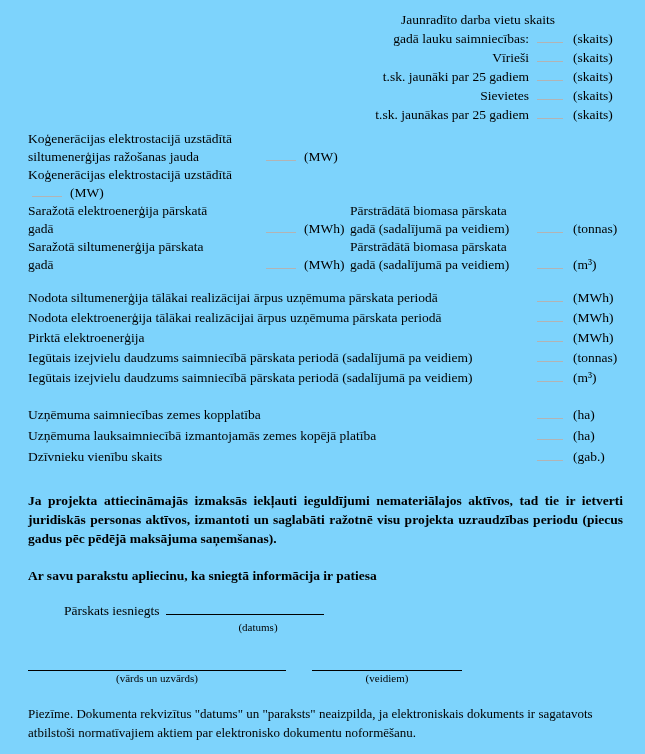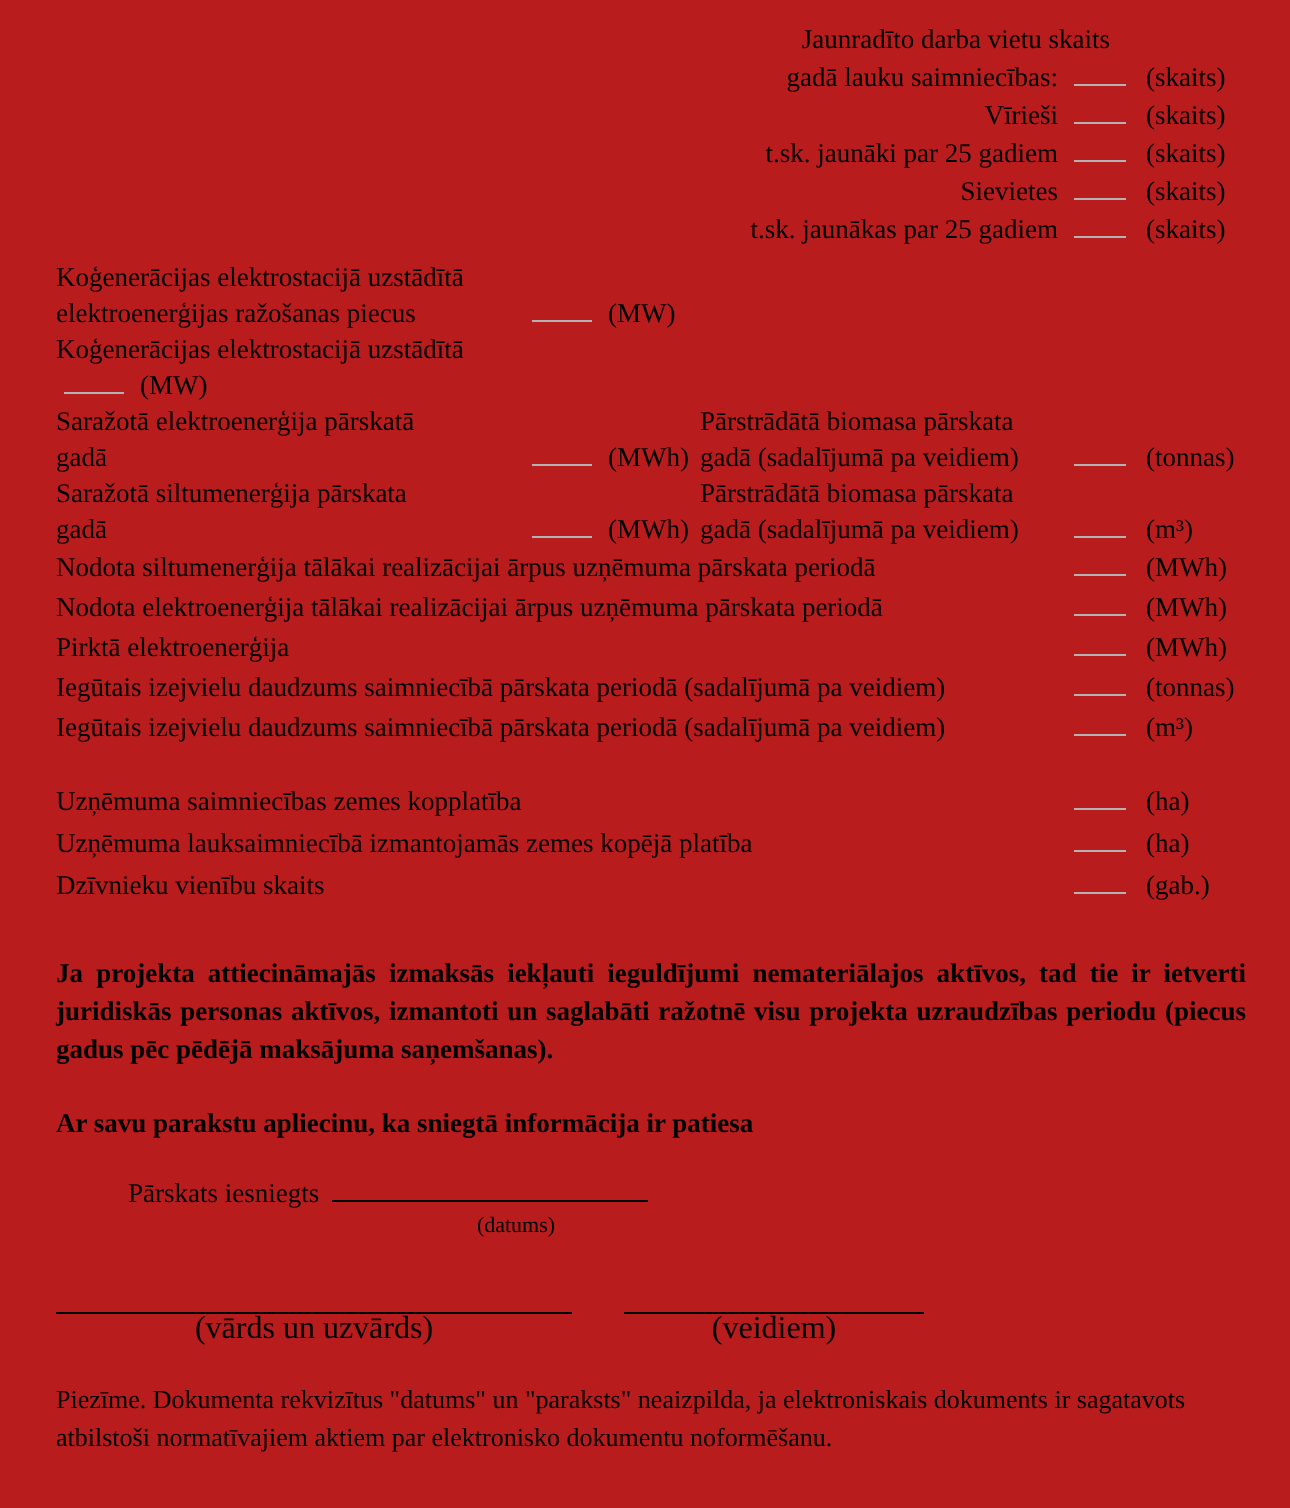--- a/index.html
+++ b/index.html
@@ -1,21 +1,21 @@
 <!DOCTYPE html>
 <html><head>
 <meta charset="utf-8">
 <style>
   * { box-sizing: border-box; margin: 0; padding: 0; }
   html, body { background: #ffffff; }
   body { width: 645px; height: 754px; overflow: hidden; }
   .page {
     width: 645px; height: 754px;
     padding: 10px 20px 6px 28px;
-    background: #b91c1c;
+    background: #7dd3fc;
     color: #000000;
     font-family: "Liberation Serif", "DejaVu Serif", serif;
     font-size: 13.5px;
   }
 
   
   .blank {
     display: inline-block;
     width: 26px; height: 12px;
     border-bottom: 1px solid #b3b3b3;
@@ -34,41 +34,41 @@
   .erow { display: flex; }
   .ecell { line-height: 18px; }
   .ecell.left { flex: 0 0 322px; width: 322px; }
   .ecell.right { flex: 1; }
   .l2 { display: flex; align-items: baseline; }
   .l2 .lbl { flex: 1; }
   .ecell.left .blank { width: 30px; flex-basis: 30px; margin-left: 4px; margin-right: 8px; }
   .ecell.left .unit { flex: 0 0 46px; }
 
   
-  .flows { }
+  .flows { margin-top: 14px; }
   .frow { display: flex; align-items: baseline; line-height: 20px; }
   .frow .lbl { flex: 1; }
   .land { margin-top: 16px; }
   .land .frow { line-height: 21px; }
 
   
   .declaration { margin-top: 24px; font-weight: bold; line-height: 19px; text-align: justify; padding-right: 2px; }
   .affirmation { margin-top: 18px; font-weight: bold; line-height: 19px; }
 
   
   .submission { margin-top: 16px; line-height: 19px; margin-left: 36px; }
   .sub-line { display: inline-block; width: 158px; height: 12px; border-bottom: 1px solid #000; margin-left: 6px; }
   .sub-caption { display: block; margin-left: 115px; width: 158px; text-align: center; font-size: 11px; line-height: 15px; }
 
   
   .sig-row { display: flex; margin-top: 22px; }
   .sig-col.name { width: 258px; }
   .sig-col.sign { width: 150px; margin-left: 26px; }
   .sig-line { height: 14px; border-bottom: 1px solid #000; }
-  .sig-caption { text-align: center; font-size: 16px; line-height: 15px; }
+  .sig-caption { text-align: center; font-size: 11px; line-height: 15px; }
 
   
   .note { margin-top: 18px; font-size: 13px; line-height: 19px; }
 </style>
 </head>
 <body>
 
 <div class="page">
 
   <section>
@@ -100,21 +100,21 @@
       <span class="unit">(skaits)</span>
     </div>
   </section>
 
   <section class="energy">
 
     <div class="erow">
       <div class="ecell left">
         <div class="l1">Koģenerācijas elektrostacijā uzstādītā</div>
         <div class="l2">
-          <span class="lbl">elektroenerģijas ražošanas piecus</span>
+          <span class="lbl">siltumenerģijas ražošanas jauda</span>
           <span class="blank"></span>
           <span class="unit">(MW)</span>
         </div>
       </div>
       <div class="ecell right"></div>
     </div>
 
     <div class="erow">
       <div class="ecell left">
         <div class="l1">Koģenerācijas elektrostacijā uzstādītā</div>

